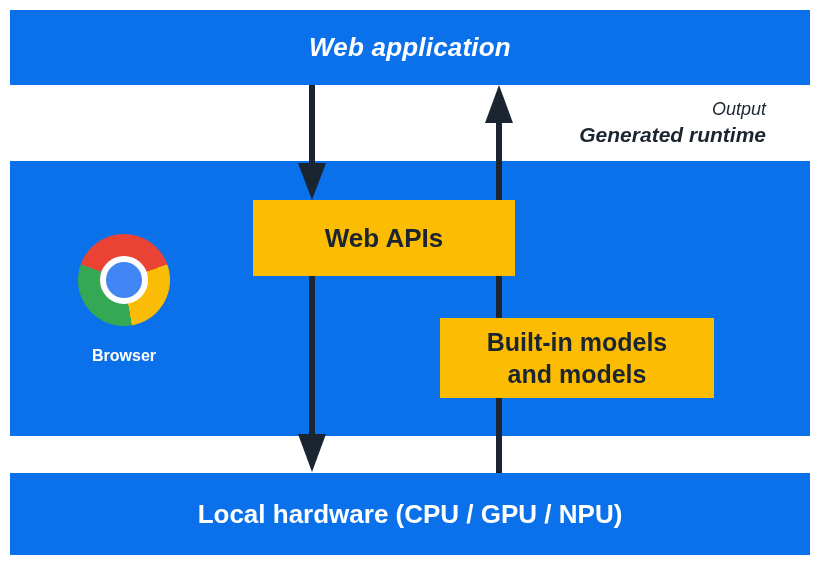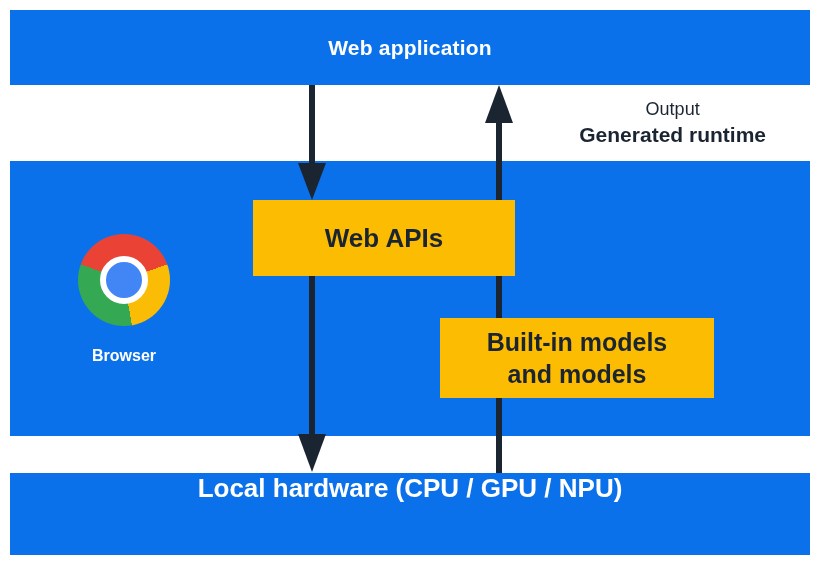--- a/index.html
+++ b/index.html
@@ -24,47 +24,49 @@
   .bar-top {
     top: 10px;
     height: 75px;
     display: flex;
     align-items: center;
     justify-content: center;
   }
   .bar-top .bar-label {
     color: #ffffff;
     font-weight: bold;
-    font-size: 21px;
+    font-size: 26px;
     letter-spacing: 0.2px;
+    font-style: italic;
   }
   .block-middle {
     top: 161px;
     height: 275px;
   }
   .bar-bottom {
     top: 473px;
     height: 82px;
     display: flex;
+    align-items: center;
     justify-content: center;
     z-index: 2;
   }
   .bar-bottom .bar-label {
     color: #ffffff;
     font-weight: bold;
     font-size: 26px;
   }
   .io-group {
     position: absolute;
     top: 99px;
     color: #1b2532;
     z-index: 2;
   }
   .io-left  { left: 113px; text-align: left; }
-  .io-right { right: 54px; text-align: center; }
+  .io-right { right: 54px; text-align: right; font-style: italic; }
   .io-caption {
     font-size: 18px;
     font-weight: normal;
     line-height: 21px;
   }
   .io-value {
     font-size: 21px;
     font-weight: bold;
     line-height: 24px;
     margin-top: 3px;

